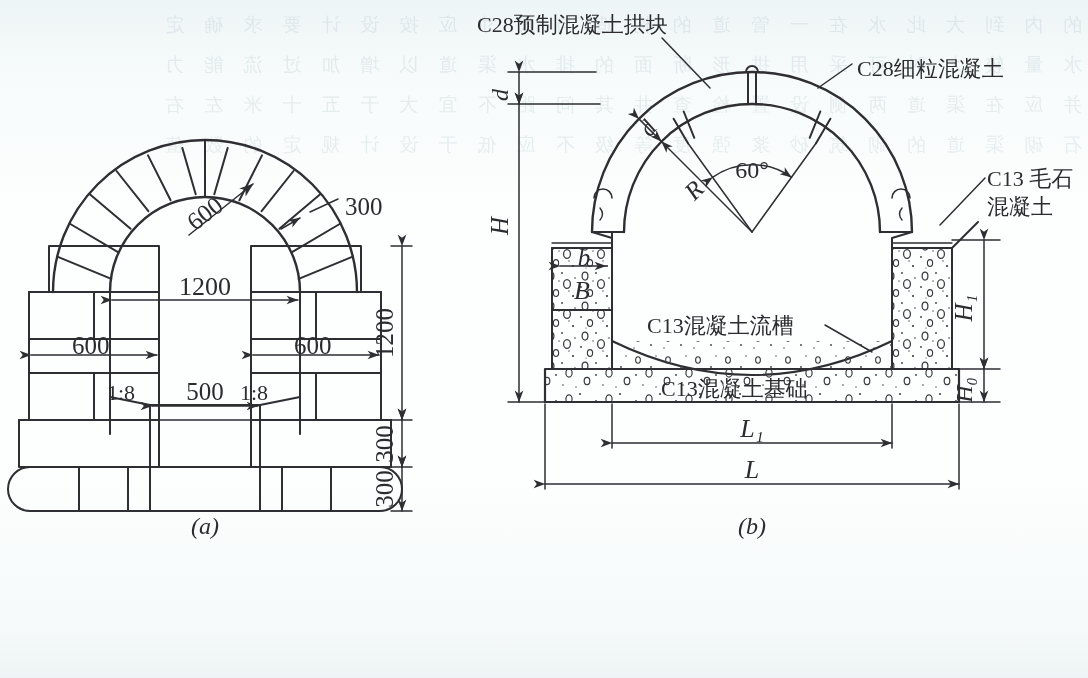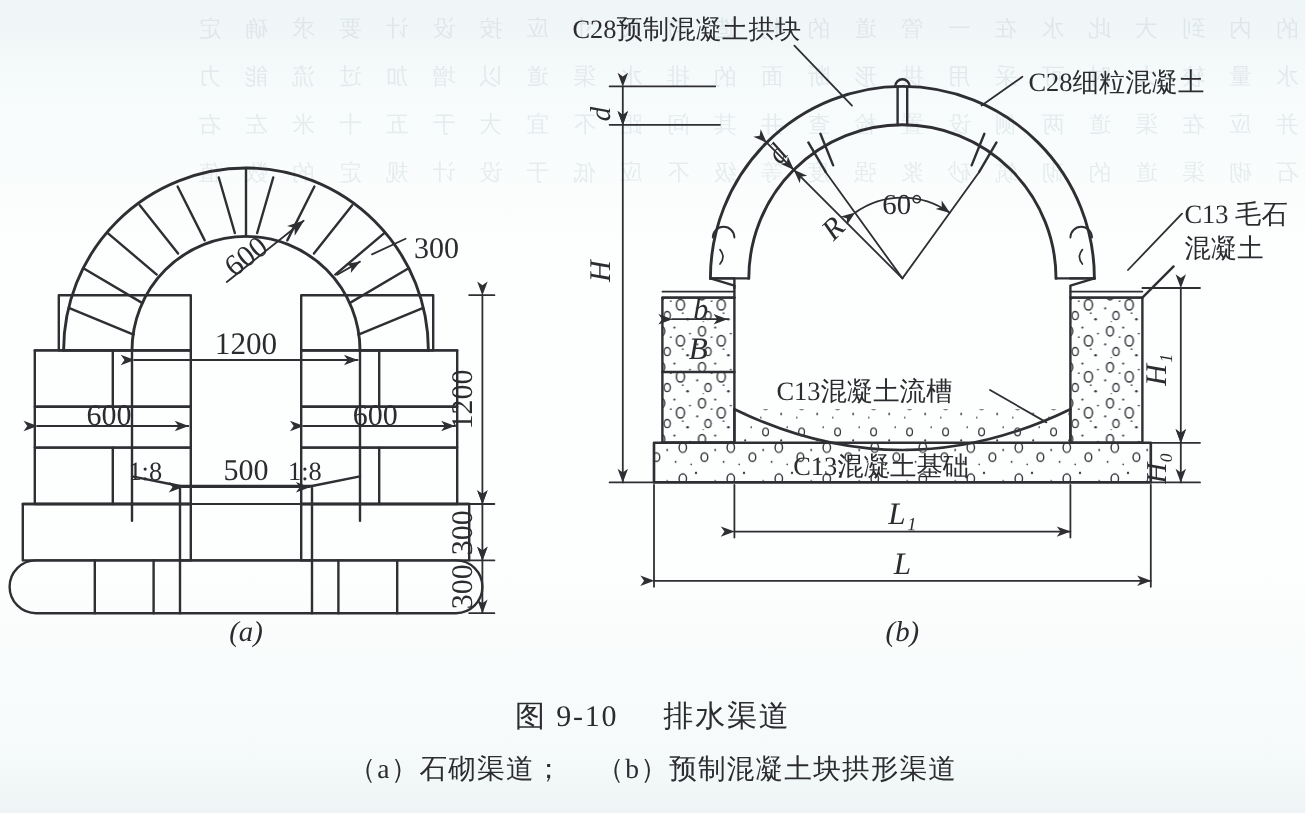--- a/index.html
+++ b/index.html
@@ -347,23 +347,13 @@
         <text x="752" y="437" font-size="26" text-anchor="middle">L₁</text>
         <text x="752" y="478" font-size="26" text-anchor="middle">L</text>
       </g>
       <text x="752" y="178" font-size="24" text-anchor="middle">60°</text>
 
       <text x="205" y="534" font-size="24" font-style="italic" text-anchor="middle">(a)</text>
       <text x="752" y="534" font-size="24" font-style="italic" text-anchor="middle">(b)</text>
     </g>
   </svg>
 
-  <div class="cap" id="cap-main">
-    <span>图 9-10</span>
-    <span class="gap"></span>
-    <span>排水渠道</span>
-  </div>
-  <div class="cap" id="cap-sub">
-    <span>（a）石砌渠道；</span>
-    <span class="gap"></span>
-    <span>（b）预制混凝土块拱形渠道</span>
-  </div>
 </div>
 
 </body></html>

